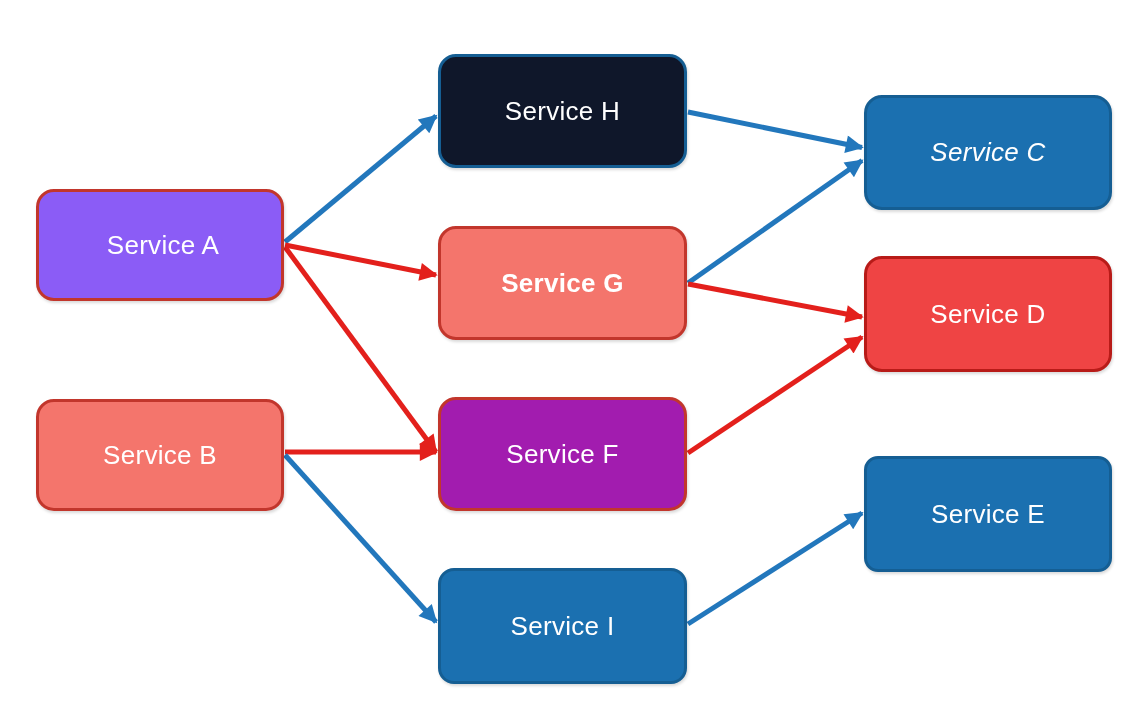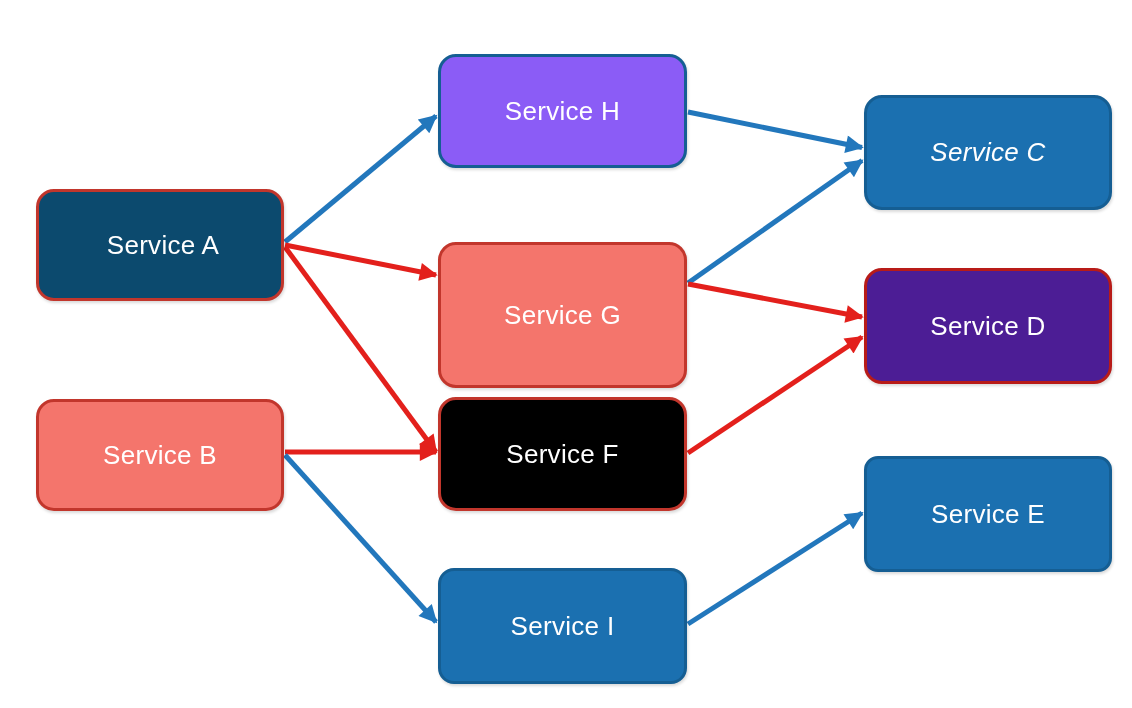--- a/index.html
+++ b/index.html
@@ -60,41 +60,41 @@
       <line x1="285" y1="247" x2="436" y2="452" stroke="#E3201C" stroke-width="5" marker-end="url(#arrow-red)"></line>
       <line x1="285" y1="452" x2="436" y2="452" stroke="#E3201C" stroke-width="5" marker-end="url(#arrow-red)"></line>
       <line x1="285" y1="455" x2="436" y2="622" stroke="#2277BC" stroke-width="5" marker-end="url(#arrow-blue)"></line>
       <line x1="688" y1="112" x2="862" y2="147.5" stroke="#2277BC" stroke-width="5" marker-end="url(#arrow-blue)"></line>
       <line x1="688" y1="283" x2="862" y2="160.5" stroke="#2277BC" stroke-width="5" marker-end="url(#arrow-blue)"></line>
       <line x1="688" y1="284" x2="862" y2="317" stroke="#E3201C" stroke-width="5" marker-end="url(#arrow-red)"></line>
       <line x1="688" y1="453" x2="862" y2="337" stroke="#E3201C" stroke-width="5" marker-end="url(#arrow-red)"></line>
       <line x1="688" y1="624" x2="862" y2="513" stroke="#2277BC" stroke-width="5" marker-end="url(#arrow-blue)"></line>
     </svg>
   <div id="nodes-layer">
-      <div class="node" style="left: 36px; top: 189px; width: 248px; height: 112px; background: #0c4a6e; border-color: rgb(194, 54, 44); padding-left: 6px;">
+      <div class="node" style="left: 36px; top: 189px; width: 248px; height: 112px; background: #8b5cf6; border-color: rgb(194, 54, 44); padding-left: 6px;">
         <span class="node-label">Service A</span>
       </div>
       <div class="node" style="left: 36px; top: 399px; width: 248px; height: 112px; background: rgb(244, 117, 108); border-color: rgb(194, 54, 44);">
         <span class="node-label">Service B</span>
       </div>
-      <div class="node" style="left: 438px; top: 54px; width: 249px; height: 114px; background: #8b5cf6; border-color: rgb(21, 94, 147);">
+      <div class="node" style="left: 438px; top: 54px; width: 249px; height: 114px; background: #0f172a; border-color: rgb(21, 94, 147);">
         <span class="node-label">Service H</span>
       </div>
-      <div class="node" style="left: 438px; top: 242px; width: 249px; height: 146px; background: rgb(244, 117, 108); border-color: rgb(194, 54, 44);">
+      <div class="node" style="left: 438px; top: 226px; width: 249px; height: 114px; background: rgb(244, 117, 108); border-color: rgb(194, 54, 44); font-weight: bold;">
         <span class="node-label">Service G</span>
       </div>
-      <div class="node" style="left: 438px; top: 397px; width: 249px; height: 114px; background: #000000; border-color: rgb(194, 54, 44);">
+      <div class="node" style="left: 438px; top: 397px; width: 249px; height: 114px; background: #a21caf; border-color: rgb(194, 54, 44);">
         <span class="node-label">Service F</span>
       </div>
       <div class="node" style="left: 438px; top: 568px; width: 249px; height: 116px; background: rgb(27, 112, 176); border-color: rgb(21, 94, 147); border-radius: 16px;">
         <span class="node-label">Service I</span>
       </div>
       <div class="node" style="left: 864px; top: 95px; width: 248px; height: 115px; background: rgb(27, 112, 176); border-color: rgb(21, 94, 147); font-style: italic;">
         <span class="node-label">Service C</span>
       </div>
-      <div class="node" style="left: 864px; top: 268px; width: 248px; height: 116px; background: #4c1d95; border-color: rgb(184, 27, 24);">
+      <div class="node" style="left: 864px; top: 256px; width: 248px; height: 116px; background: #ef4444; border-color: rgb(184, 27, 24);">
         <span class="node-label">Service D</span>
       </div>
       <div class="node" style="left: 864px; top: 456px; width: 248px; height: 116px; background: rgb(27, 112, 176); border-color: rgb(21, 94, 147); border-radius: 14px;">
         <span class="node-label">Service E</span>
       </div>
     </div>
 </div>
 
 </body></html>

